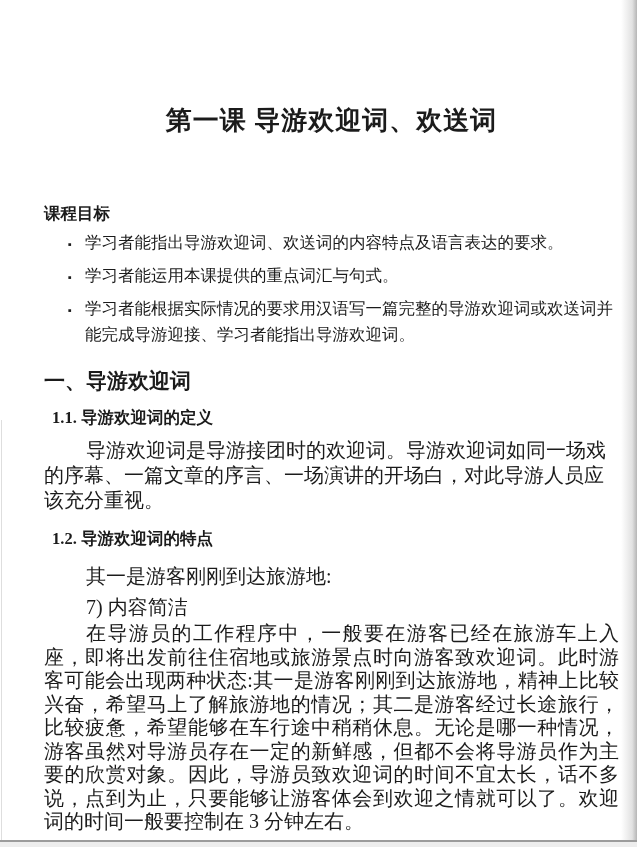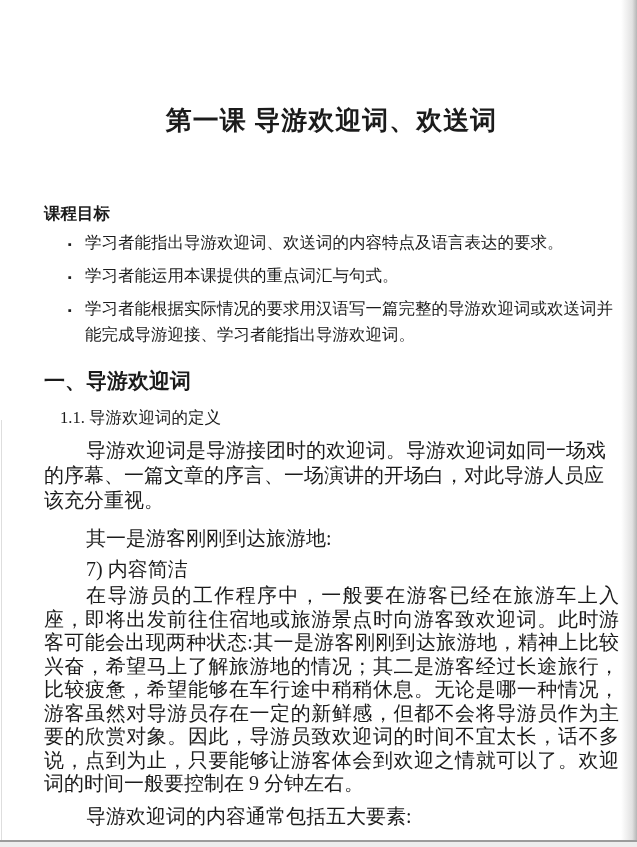--- a/index.html
+++ b/index.html
@@ -51,23 +51,23 @@
   }
 
   .section-heading {
     font-size: 21px;
     font-weight: bold;
     line-height: 26px;
     margin: 20px 0 0 0;
   }
   .sub-heading {
     font-size: 16.5px;
-    font-weight: normal;
+    font-weight: bold;
     line-height: 24px;
-    margin: 12px 0 0 16px;
+    margin: 12px 0 0 8px;
   }
   .sub-heading.second { margin-top: 14px; }
 
   p {
     font-size: 20px;
     line-height: 25px;
     margin: 8px 0 0 0;
     text-indent: 42px;
   }
   p.lead  { margin-top: 13px; }
@@ -129,26 +129,27 @@
       <span>学习者能根据实际情况的要求用汉语写一篇完整的导游欢迎词或欢送词并能完成导游迎接、学习者能指出导游欢迎词。</span>
     </li>
   </ul>
 
   <h2 class="section-heading">一、导游欢迎词</h2>
 
   <h3 class="sub-heading">1.1. 导游欢迎词的定义</h3>
 
   <p>导游欢迎词是导游接团时的欢迎词。导游欢迎词如同一场戏的序幕、一篇文章的序言、一场演讲的开场白，对此导游人员应该充分重视。</p>
 
+  <h3 class="sub-heading second">1.2. 导游欢迎词的特点</h3>
 
   <p class="lead">其一是游客刚刚到达旅游地:</p>
 
   <p class="point">7) 内容简洁</p>
 
-  <p class="long">在导游员的工作程序中，一般要在游客已经在旅游车上入座，即将出发前往住宿地或旅游景点时向游客致欢迎词。此时游客可能会出现两种状态:其一是游客刚刚到达旅游地，精神上比较兴奋，希望马上了解旅游地的情况；其二是游客经过长途旅行，比较疲惫，希望能够在车行途中稍稍休息。无论是哪一种情况，游客虽然对导游员存在一定的新鲜感，但都不会将导游员作为主要的欣赏对象。因此，导游员致欢迎词的时间不宜太长，话不多说，点到为止，只要能够让游客体会到欢迎之情就可以了。欢迎词的时间一般要控制在 9 分钟左右。</p>
+  <p class="long">在导游员的工作程序中，一般要在游客已经在旅游车上入座，即将出发前往住宿地或旅游景点时向游客致欢迎词。此时游客可能会出现两种状态:其一是游客刚刚到达旅游地，精神上比较兴奋，希望马上了解旅游地的情况；其二是游客经过长途旅行，比较疲惫，希望能够在车行途中稍稍休息。无论是哪一种情况，游客虽然对导游员存在一定的新鲜感，但都不会将导游员作为主要的欣赏对象。因此，导游员致欢迎词的时间不宜太长，话不多说，点到为止，只要能够让游客体会到欢迎之情就可以了。欢迎词的时间一般要控制在 3 分钟左右。</p>
 
   <p class="last">导游欢迎词的内容通常包括五大要素:</p>
 
 </div>
 
 <div class="right-edge-shade"></div>
 <div class="left-edge-line"></div>
 <div class="bottom-edge-line"></div>
 
 </body></html>

